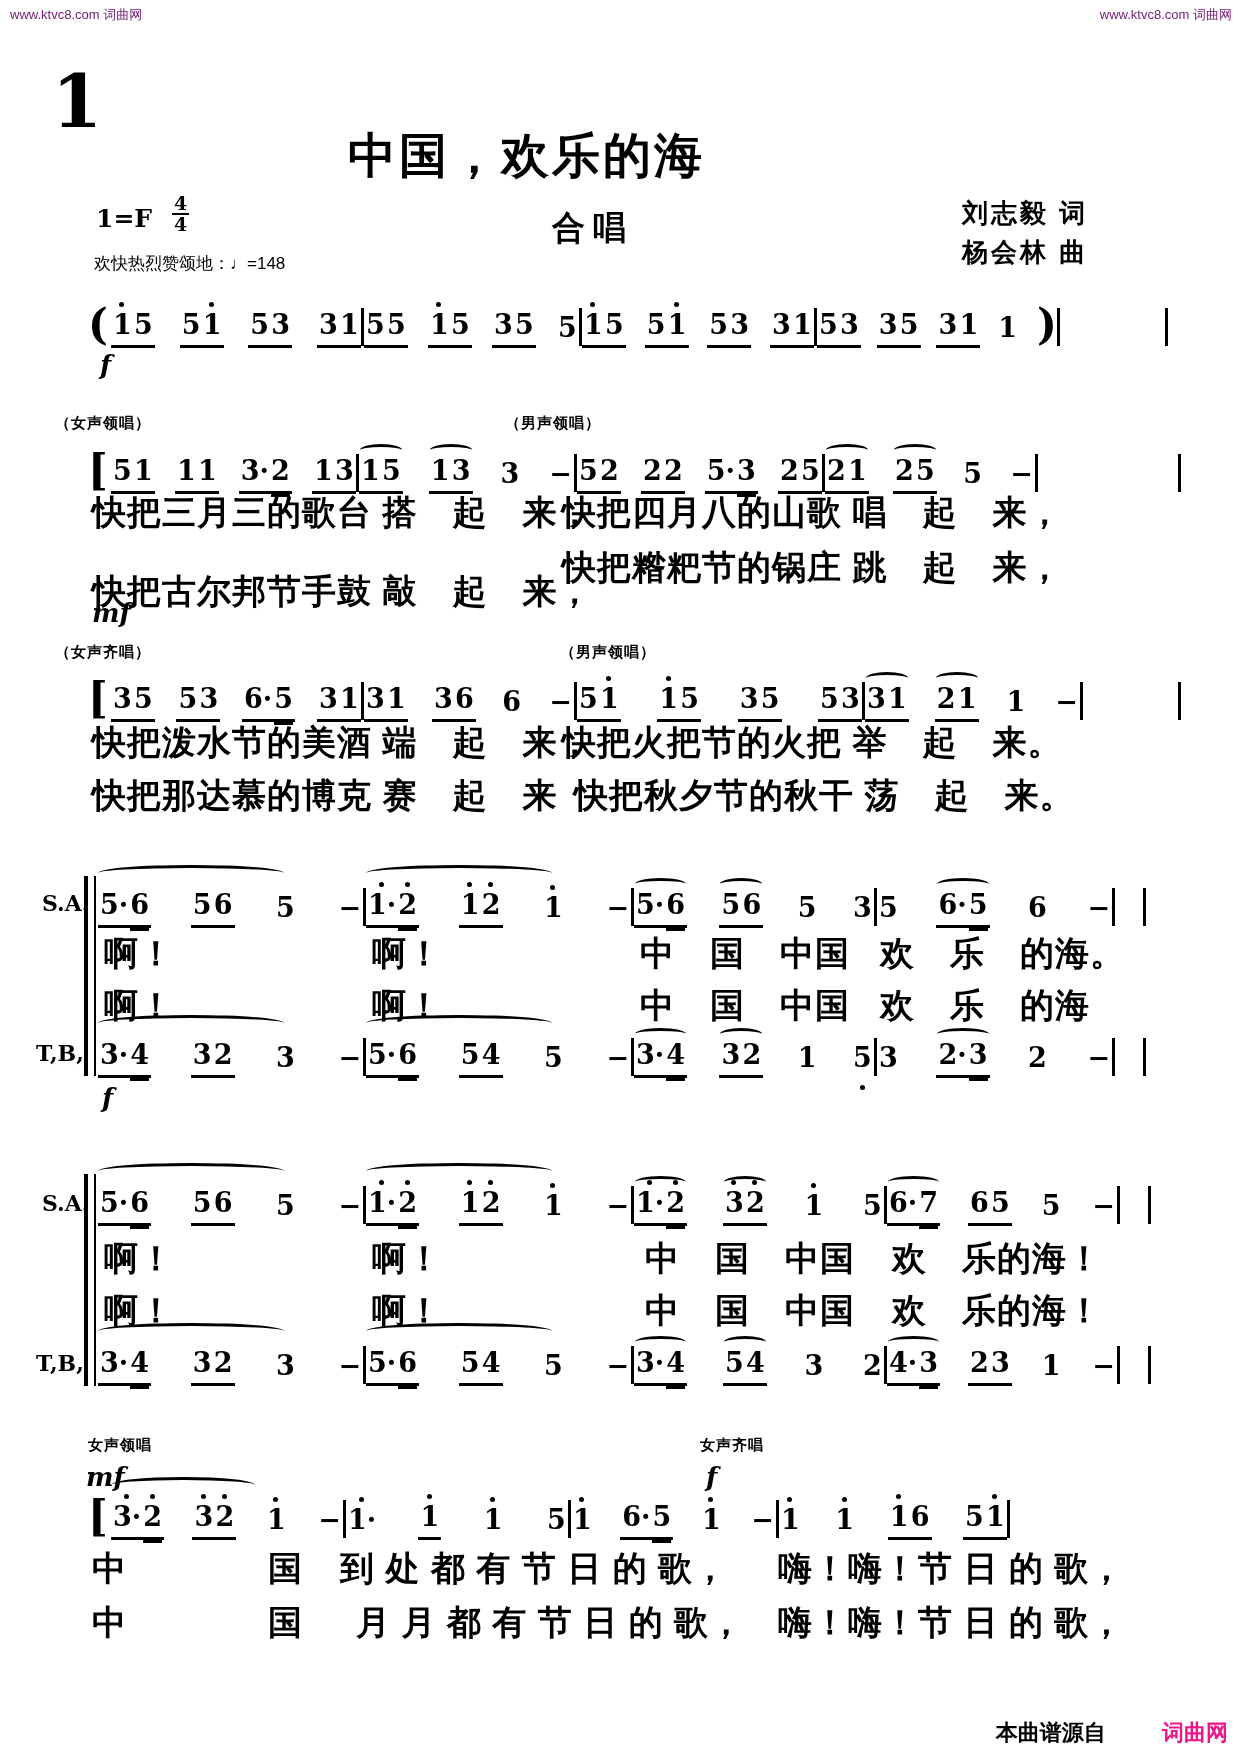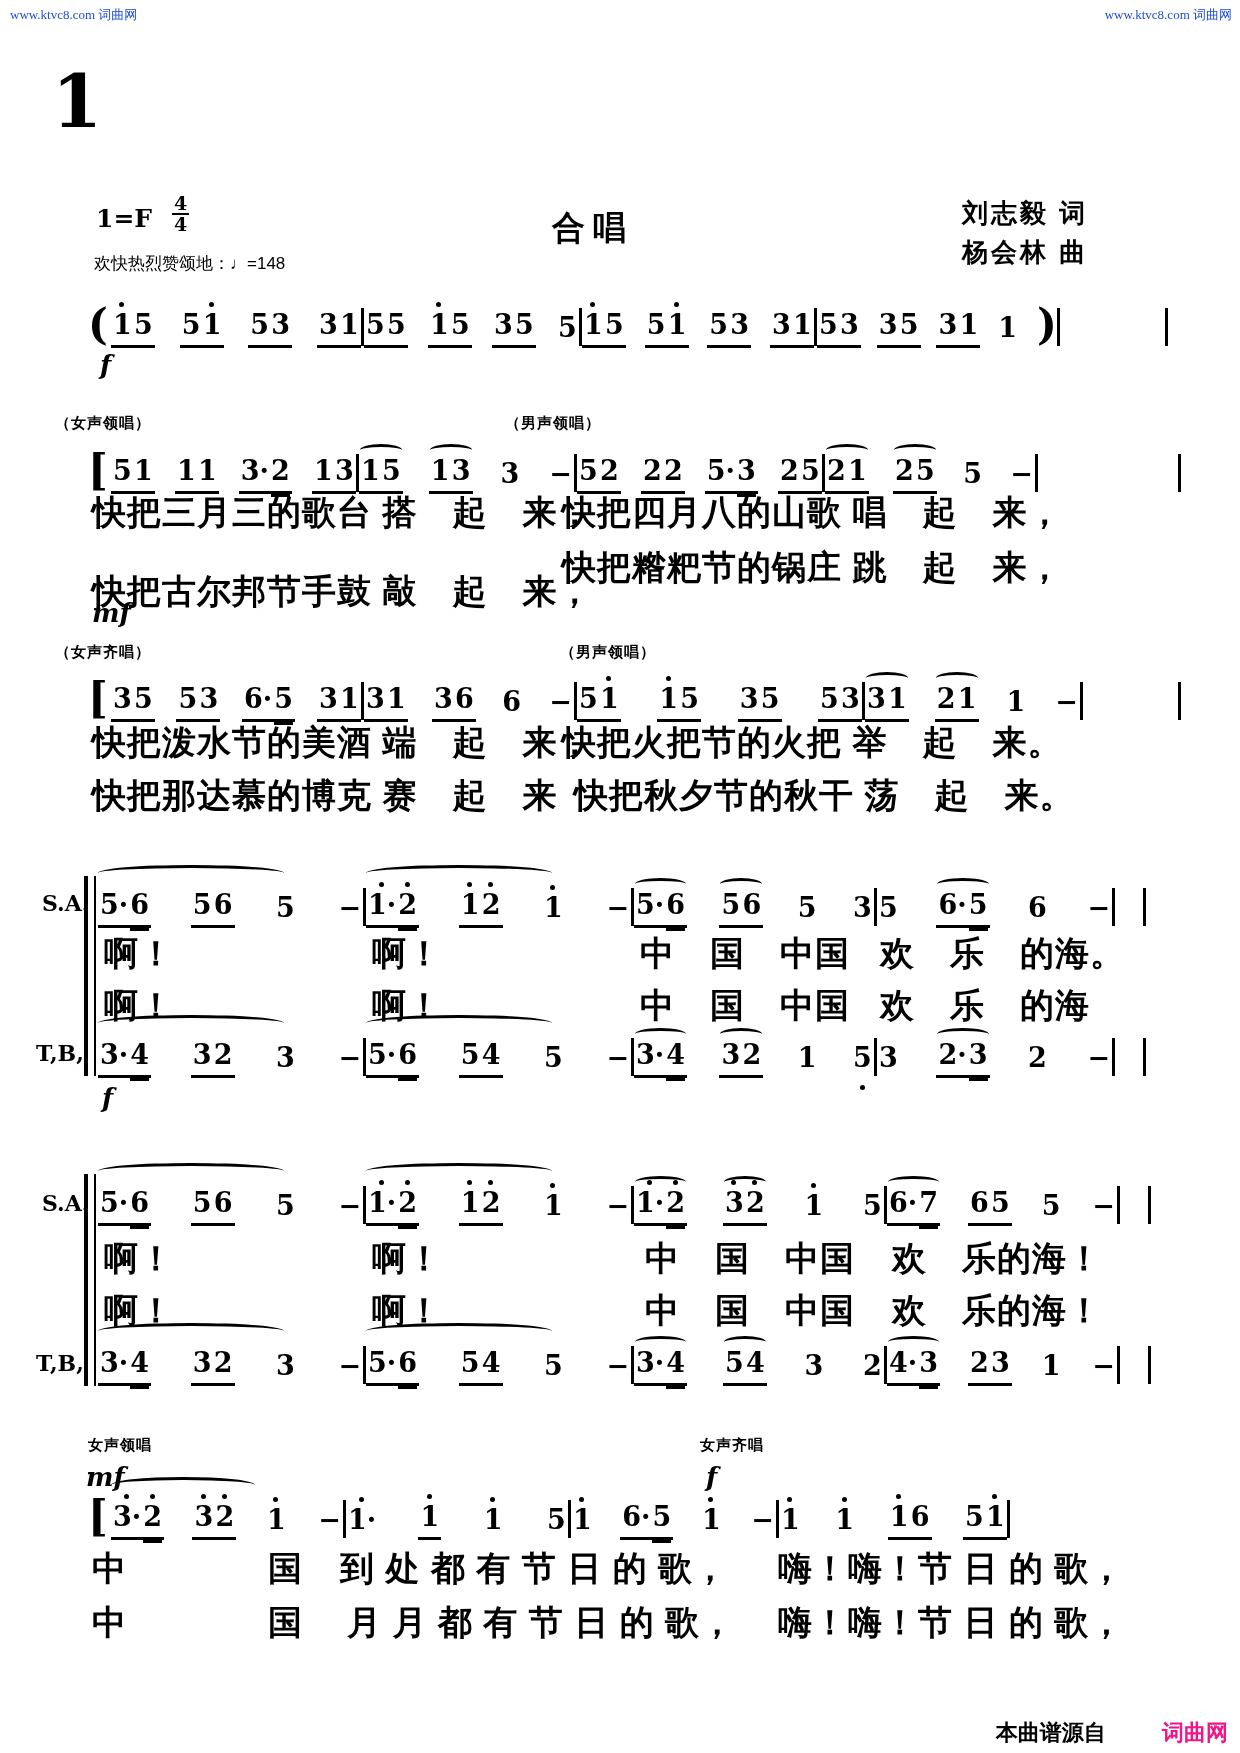--- a/index.html
+++ b/index.html
@@ -1,19 +1,19 @@
 <!DOCTYPE html>
 <html><head>
 <meta charset="utf-8">
 <style>
   html,body{margin:0;padding:0;background:#888}
   #page{position:relative;width:1240px;height:1753px;background:#ffffff;color:#000;
         font-family:"Liberation Sans","DejaVu Sans",sans-serif;overflow:hidden}
   .abs{position:absolute;white-space:nowrap}
-  .wm{font-family:Liberation Serif, serif;font-size:13px;color:#1d4ed8}
+  .wm{font-family:Liberation Sans, sans-serif;font-size:13px;color:#701a75}
   .pagenum{font-family:"DejaVu Serif",serif;font-weight:bold;font-size:72px;line-height:1}
   .title{font-weight:bold;font-size:48px;letter-spacing:3px}
   .subtitle{font-weight:bold;font-size:33px;letter-spacing:8px}
   .credit{font-weight:bold;font-size:26px;letter-spacing:3px}
   .keysig{font-family:"DejaVu Serif",serif;font-weight:bold;font-size:25px}
   .frac{display:inline-flex;flex-direction:column;align-items:center;
         font-family:"DejaVu Serif",serif;font-weight:bold;font-size:19px;line-height:1.0}
   .frac .den{border-top:2px solid #000;padding:0 2px}
   .tempo{font-weight:normal;font-size:17px}
   .lbl{font-size:15px;font-weight:700;letter-spacing:1px}
@@ -41,20 +41,21 @@
 </style>
 </head>
 <body>
 
 <div id="page">
   <div class="abs wm" style="left:10px;top:6px">www.ktvc8.com 词曲网</div>
   <div class="abs wm" style="right:8px;top:6px">www.ktvc8.com 词曲网</div>
 
   <div class="abs pagenum" style="left:52px;top:66px">1</div>
 
+  <div class="abs title" style="left:348px;top:124px">中国，欢乐的海</div>
 
   <div class="abs keysig" style="left:96px;top:204px">1=F</div>
   <div class="abs frac" style="left:172px;top:194px">
     <span class="num">4</span>
     <span class="den">4</span>
   </div>
 
   <div class="abs subtitle" style="left:552px;top:206px">合唱</div>
 
   <div class="abs credit" style="left:962px;top:196px">刘志毅 词</div>
@@ -631,21 +632,21 @@
       <div class="abs lbl" style="left: 88px; top: 1436px;">女声领唱</div>
       <div class="abs lbl" style="left: 700px; top: 1436px;">女声齐唱</div>
       <div class="abs dyn" style="left: 86px; top: 1462px;">mf</div>
       <div class="abs dyn" style="left: 706px; top: 1462px;">f</div>
       <div class="abs lyr" style="left: 92px; top: 1546px;">中</div>
       <div class="abs lyr" style="left: 268px; top: 1546px;">国</div>
       <div class="abs lyr" style="left: 340px; top: 1546px;">到 处 都 有 节 日 的 歌，</div>
       <div class="abs lyr" style="left: 778px; top: 1546px;">嗨！嗨！节 日 的 歌，</div>
       <div class="abs lyr" style="left: 92px; top: 1600px;">中</div>
       <div class="abs lyr" style="left: 268px; top: 1600px;">国</div>
-      <div class="abs lyr" style="left: 347px; top: 1600px;">月 月 都 有 节 日 的 歌，</div>
+      <div class="abs lyr" style="left: 356px; top: 1600px;">月 月 都 有 节 日 的 歌，</div>
       <div class="abs lyr" style="left: 778px; top: 1600px;">嗨！嗨！节 日 的 歌，</div>
       <div class="noteline abs" style="left: 88px; top: 1494px;">
         <span class="sysbr">[</span>
         <span class="meas" style="width: 232px;">
           <i class="marc" style="left: 0%; width: 62%;"></i>
           <span class="grp beam">
             <span class="nt">3<i class="hi"></i><span class="aug">·</span></span>
             <span class="nt">2<i class="hi"></i><i class="u2"></i></span>
           </span>
           <span class="grp beam">

